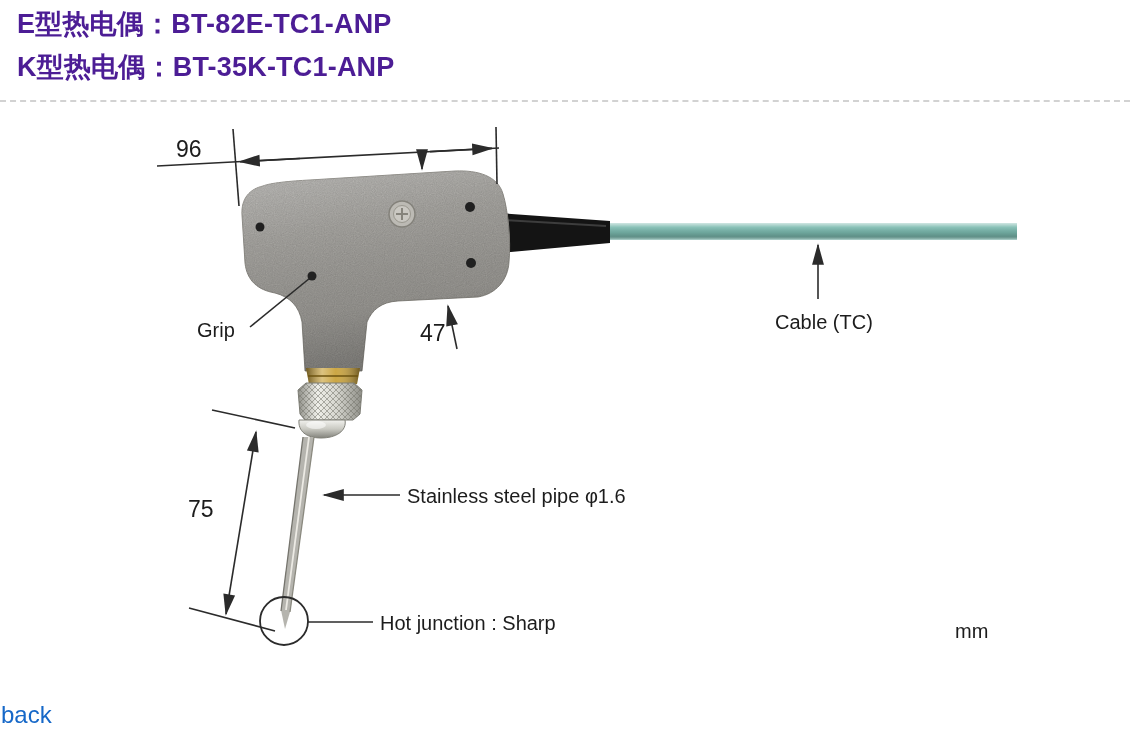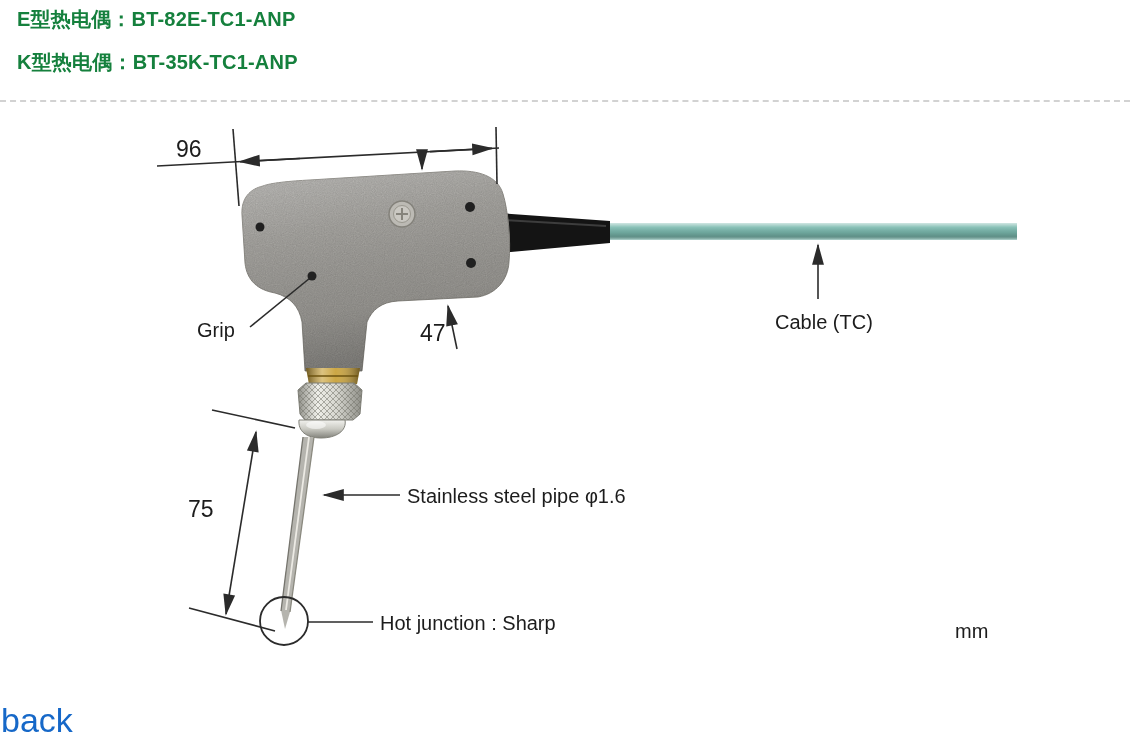--- a/index.html
+++ b/index.html
@@ -1,35 +1,35 @@
 <!DOCTYPE html>
 <html><head>
 <meta charset="utf-8">
 <style>
   html,body{margin:0;padding:0}
   body{
     width:1130px;height:744px;position:relative;background:#ffffff;
     font-family:"Liberation Sans", sans-serif;overflow:hidden;
   }
   .title{
-    position:absolute;left:17px;font-weight:700;font-size:20px;
-    color:#15803d;white-space:nowrap;letter-spacing:.2px;
+    position:absolute;left:17px;font-weight:700;font-size:27px;
+    color:#4c1d95;white-space:nowrap;letter-spacing:.2px;
   }
   .title-e{top:6px}
   .title-k{top:49px}
   .sep{
     position:absolute;left:0;top:100px;width:1130px;height:0;
     border-top:2px dashed #d2d2d2;
   }
   .diagram-svg{position:absolute;left:0;top:0;width:1130px;height:744px}
   .diagram-svg text{fill:#1c1c1c}
   .dim-text{font-size:23px}
   .lbl-text{font-size:20px}
   .back-link{
-    position:absolute;left:1px;top:701px;font-size:34px;
+    position:absolute;left:1px;top:701px;font-size:24px;
     color:#1668c8;text-decoration:none;
   }
 </style>
 </head>
 <body>
 
 <div class="title title-e">E型热电偶：BT-82E-TC1-ANP</div>
 <div class="title title-k">K型热电偶：BT-35K-TC1-ANP</div>
 <div class="sep"></div>
 

